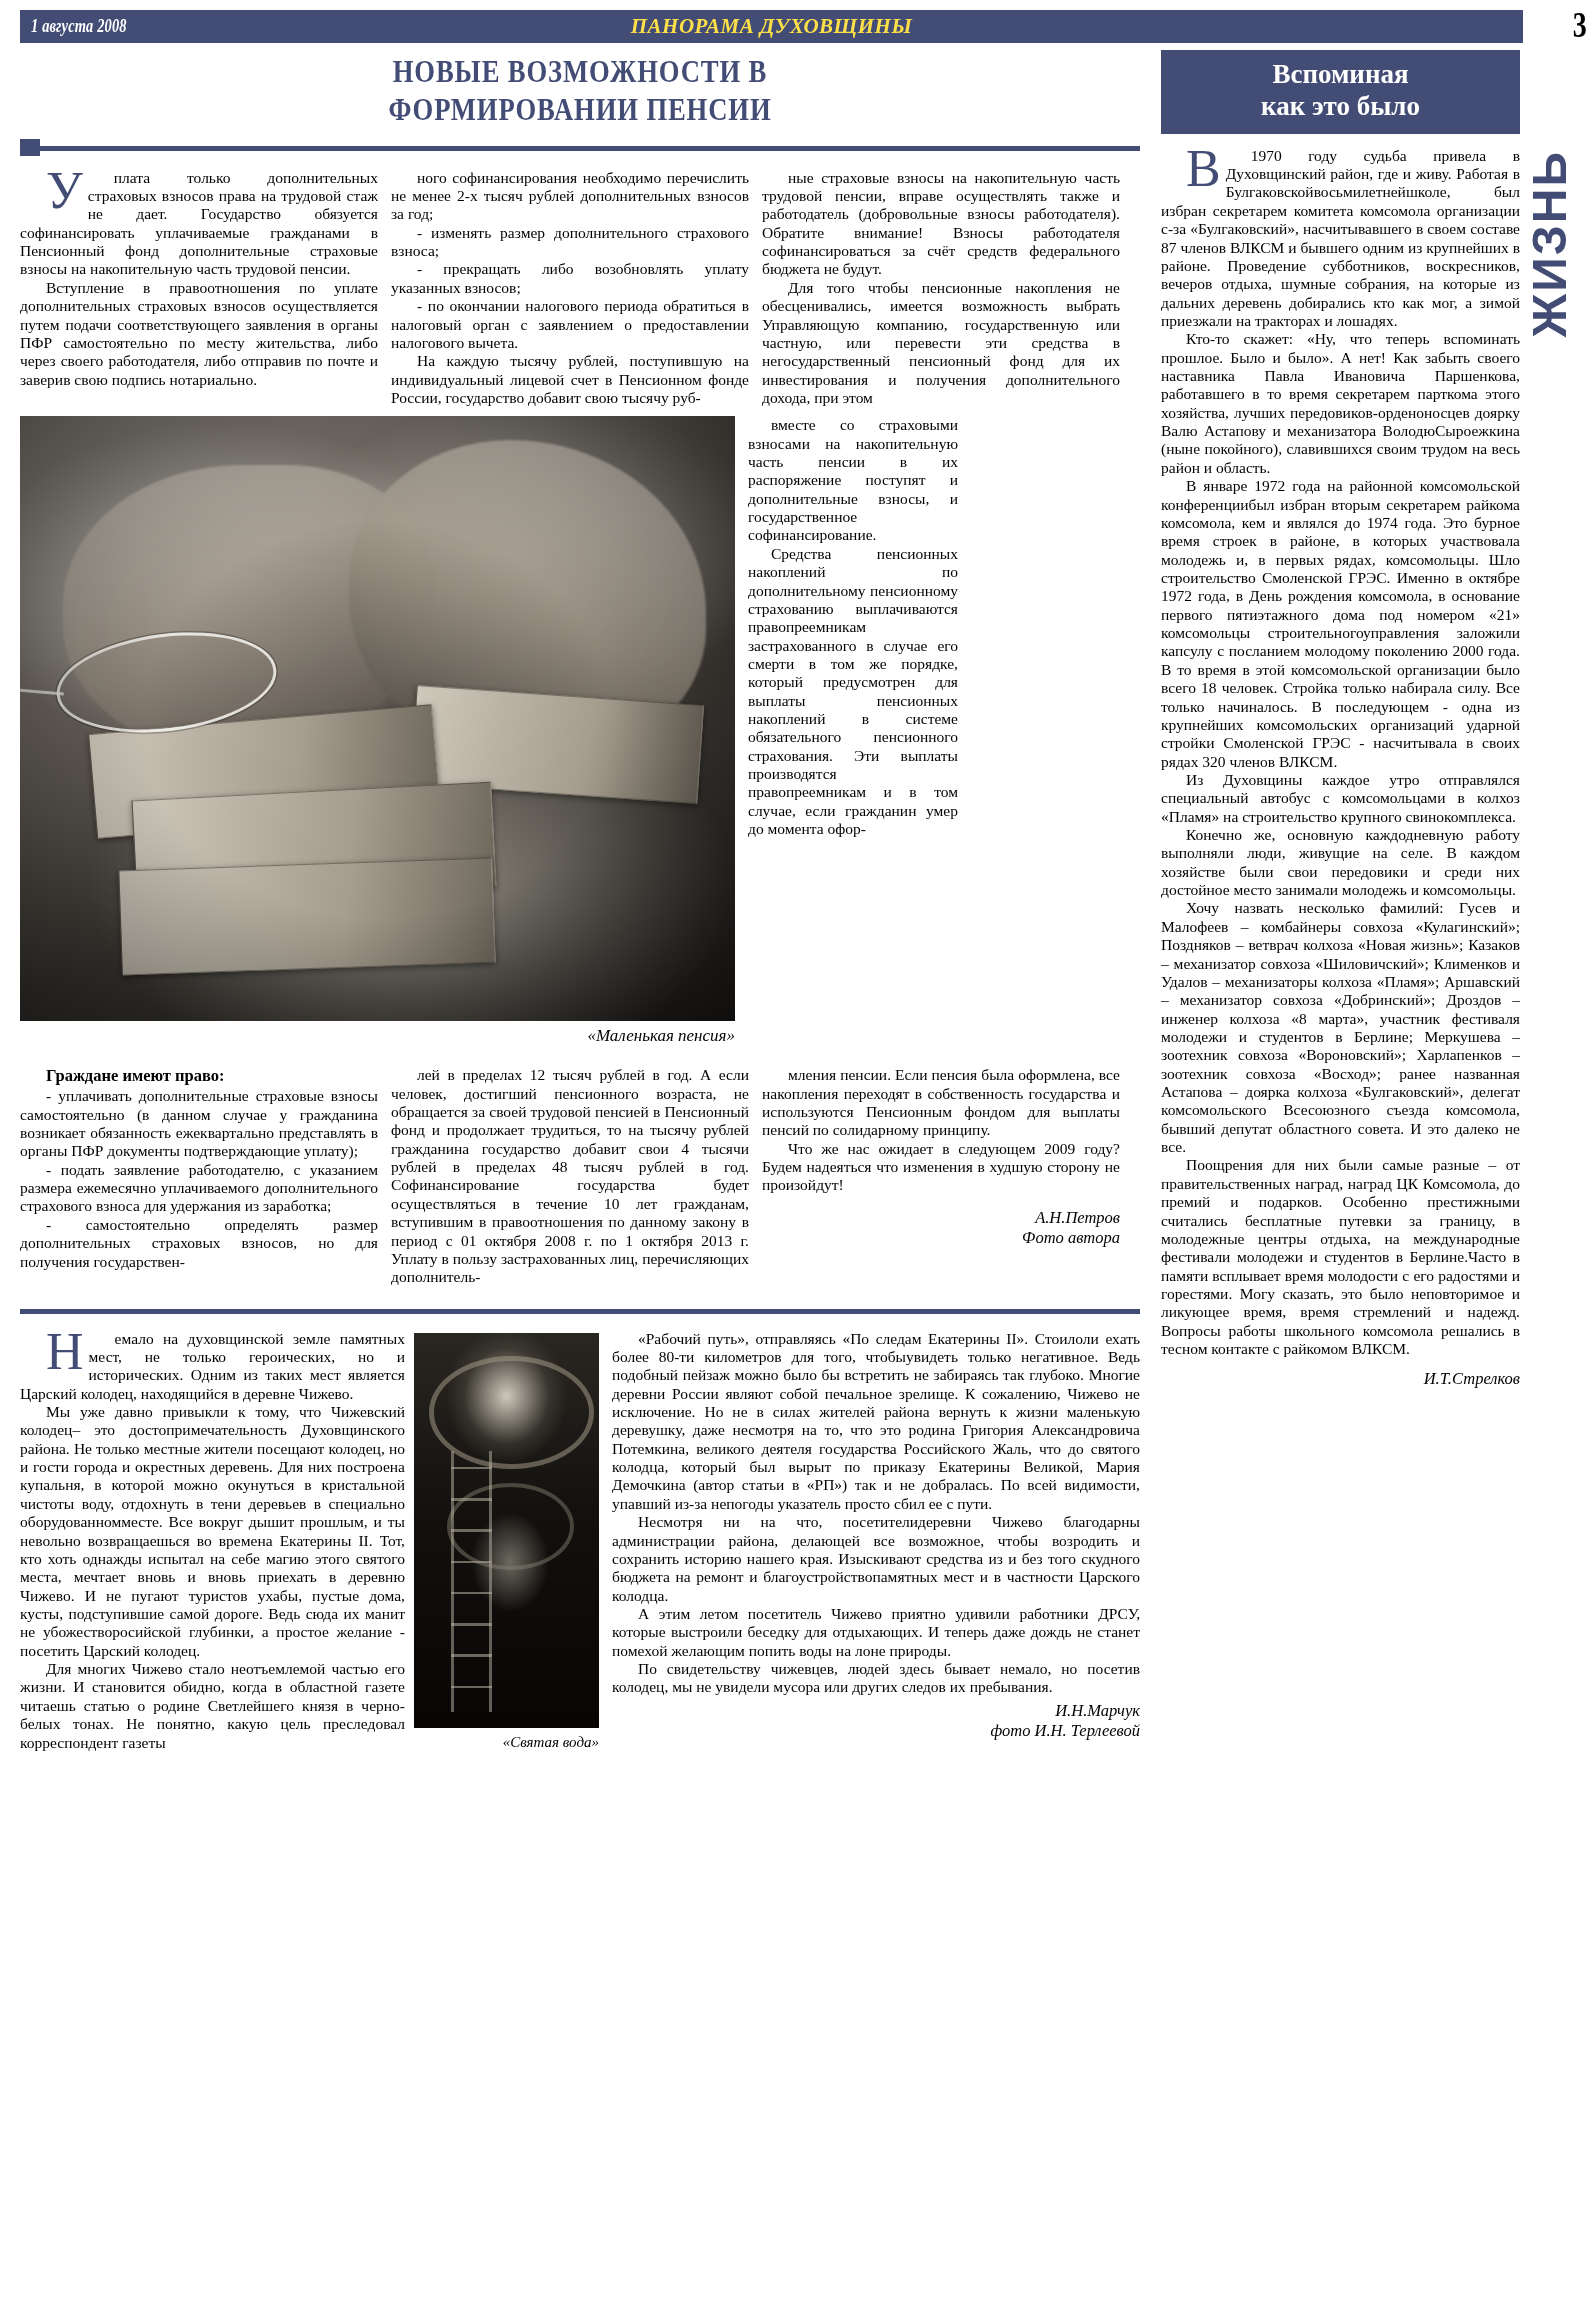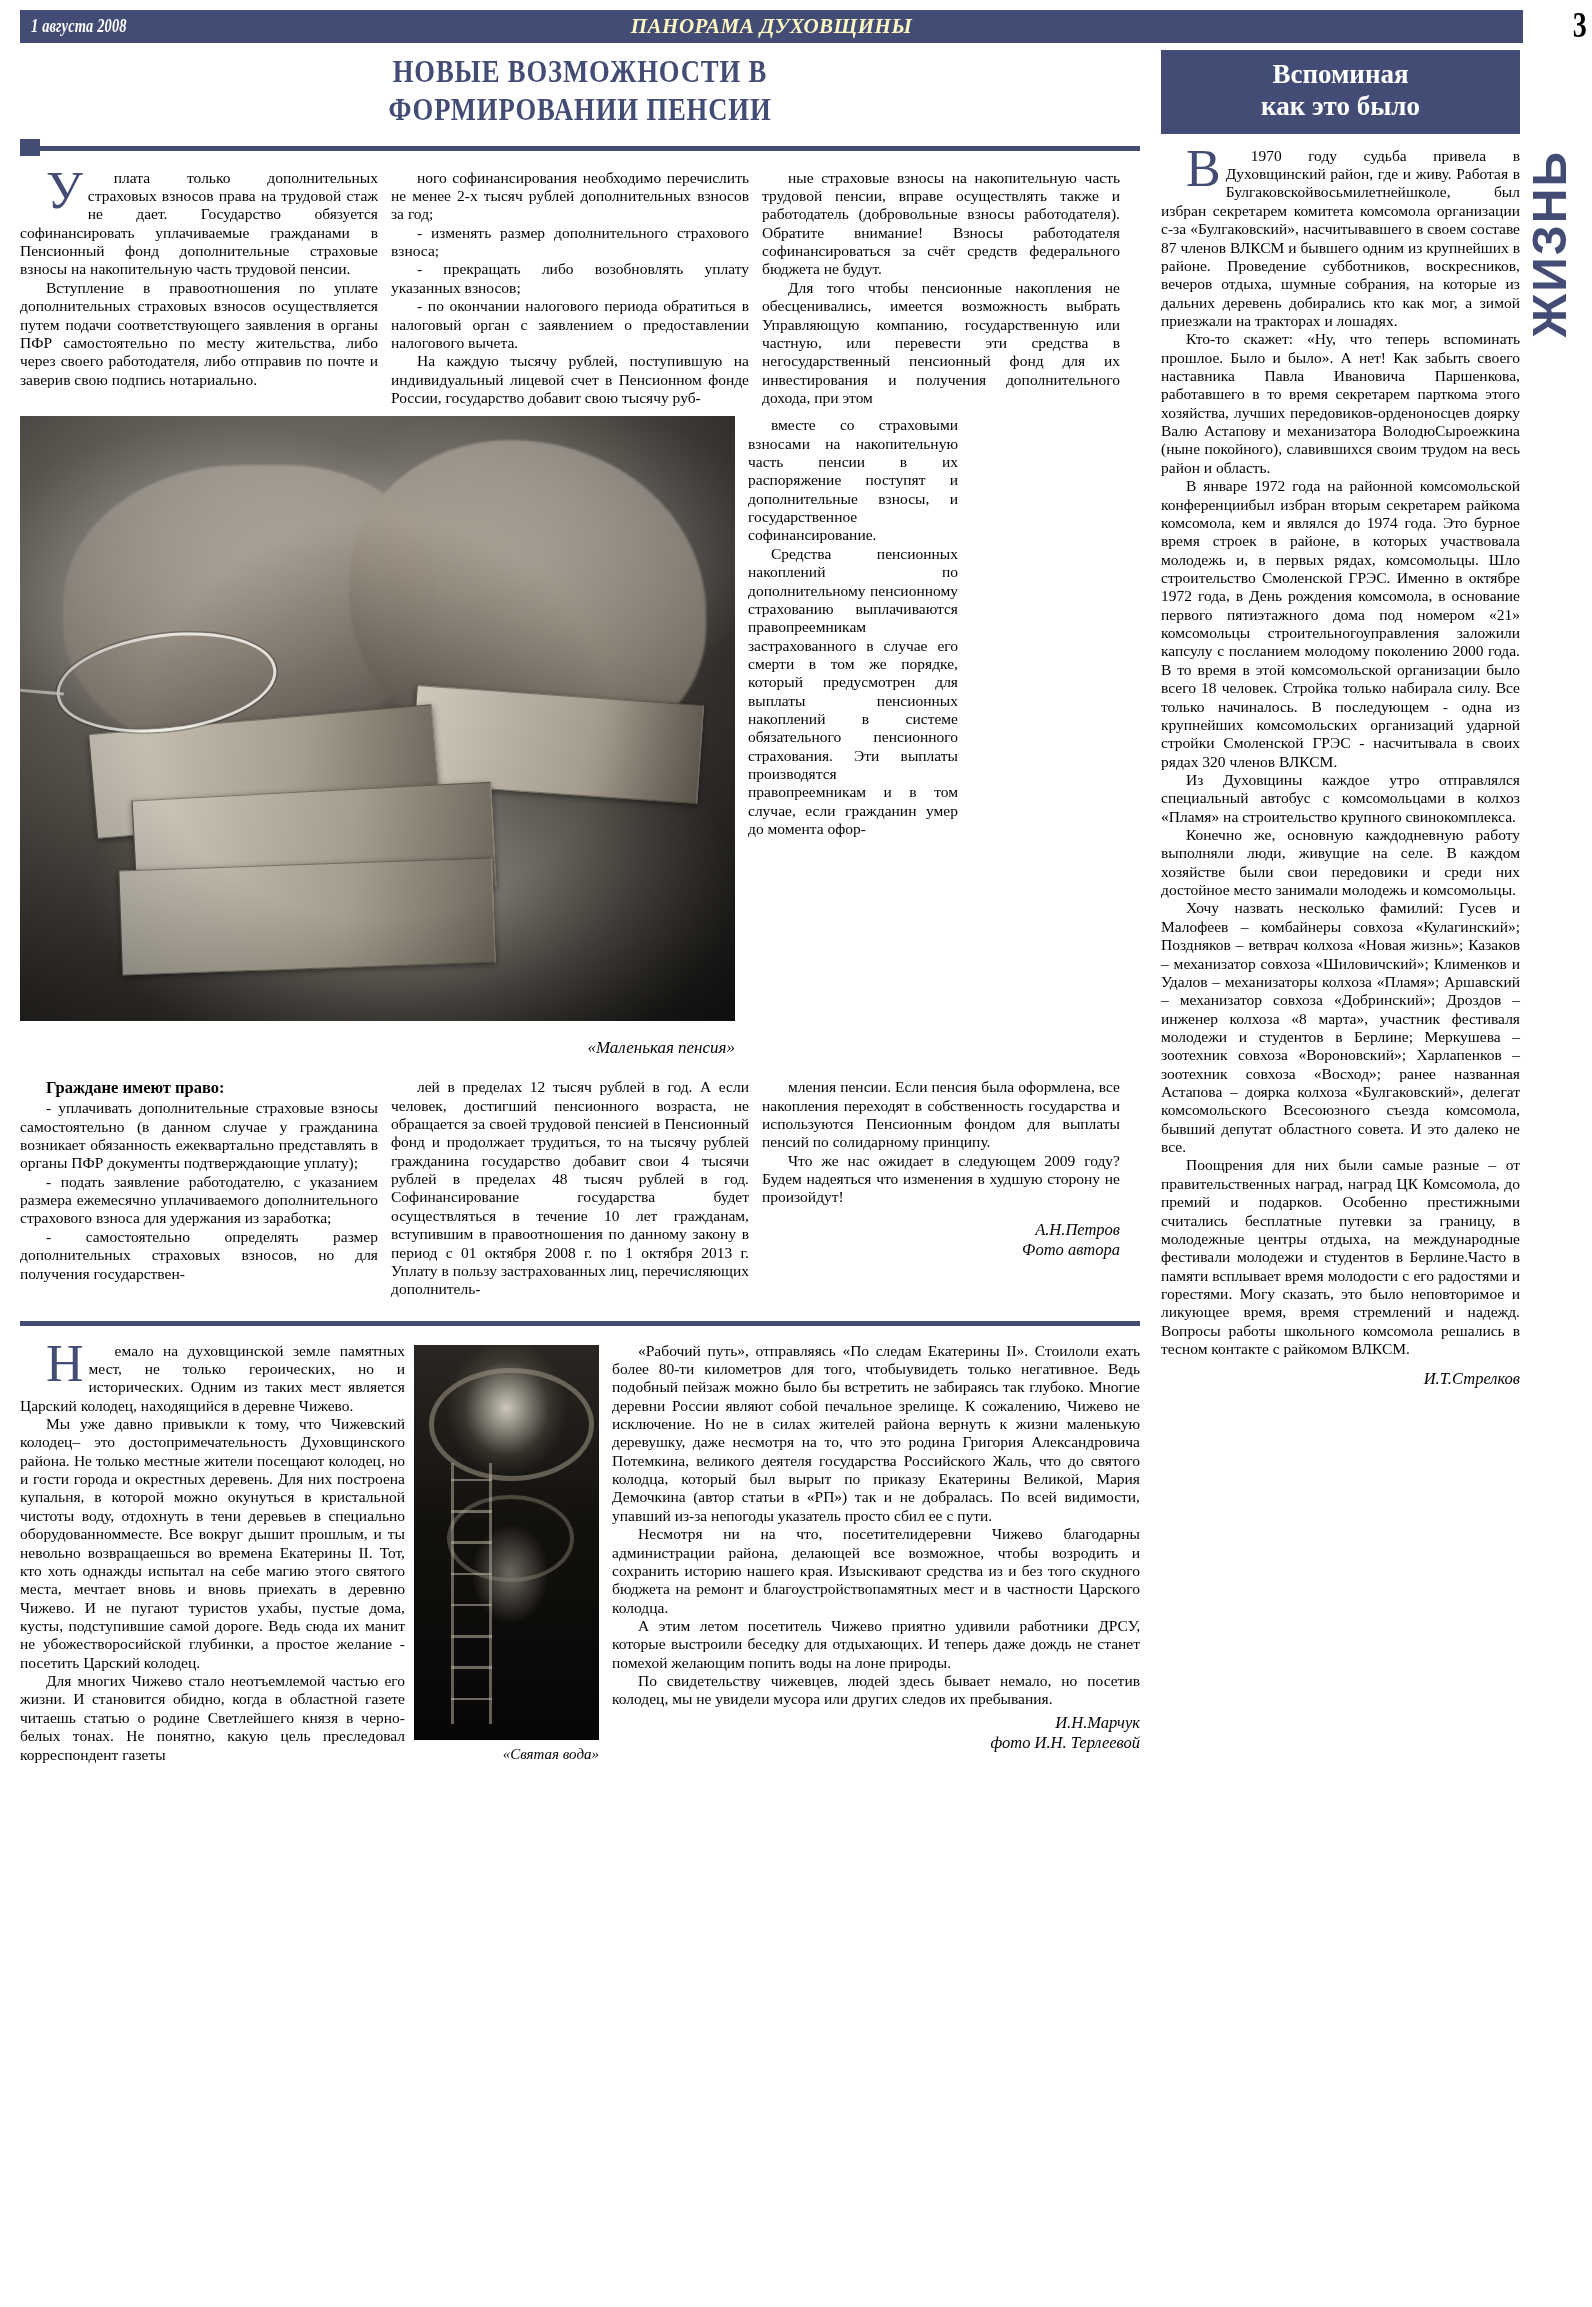--- a/index.html
+++ b/index.html
@@ -12,21 +12,21 @@
   .masthead{
     position:absolute;left:20px;top:10px;width:1503px;height:33px;
     background:#424c75;display:flex;align-items:center;font-style:italic;
   }
   .mast-date{
     color:#ffffff;font-size:18.5px;font-weight:bold;letter-spacing:0.2px;
     margin-left:11px;white-space:nowrap;
     font-family:"Liberation Serif",serif;transform:scaleX(.78);transform-origin:left center;
   }
   .mast-title{
-    position:absolute;left:0;right:0;text-align:center;color:#fef9c3;
+    position:absolute;left:0;right:0;text-align:center;color:#fde047;
     font-size:21px;font-weight:bold;letter-spacing:0.5px;
     font-family:"Liberation Serif",serif;
   }
   .page-num{
     position:absolute;right:5px;top:6px;color:#000;font-size:35px;font-weight:bold;
     font-family:"Liberation Serif",serif;transform:scaleX(.8);
   }
   
   .vertical-word{
     position:absolute;left:1522px;top:150px;
@@ -94,21 +94,21 @@
   .photo .n4{left:55%;top:46%;width:40%;height:16%;transform:rotate(4deg);}
   .photo .vig{position:absolute;inset:0;
     background:radial-gradient(ellipse 78% 78% at 50% 50%, rgba(0,0,0,0) 42%, rgba(0,0,0,.62) 100%);}
 
   .side-col{width:210px;}
   .side-col p{margin:0;text-align:justify;font-size:15.5px;line-height:1.185;
     text-indent:23px;font-family:"Liberation Serif",serif;hyphens:auto;}
 
   .photo-caption{
     width:715px;text-align:right;font-style:italic;font-size:17px;
-    padding-top:17px;font-family:"Liberation Serif",serif;
+    padding-top:5px;font-family:"Liberation Serif",serif;
   }
 
   .cols3b{display:flex;gap:13px;margin-top:20px;}
   .boldlead{font-weight:bold;font-size:16.5px;text-indent:26px;display:block;margin-bottom:1px;}
 
   .sig{margin-top:13px;text-align:right;font-style:italic;font-size:16.5px;line-height:1.22;}
 
   
   .headline2{
     text-align:center;color:#424c75;font-weight:bold;

